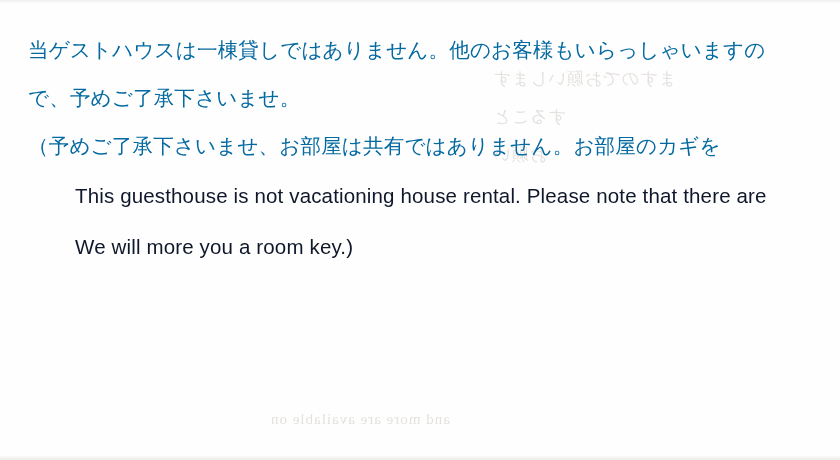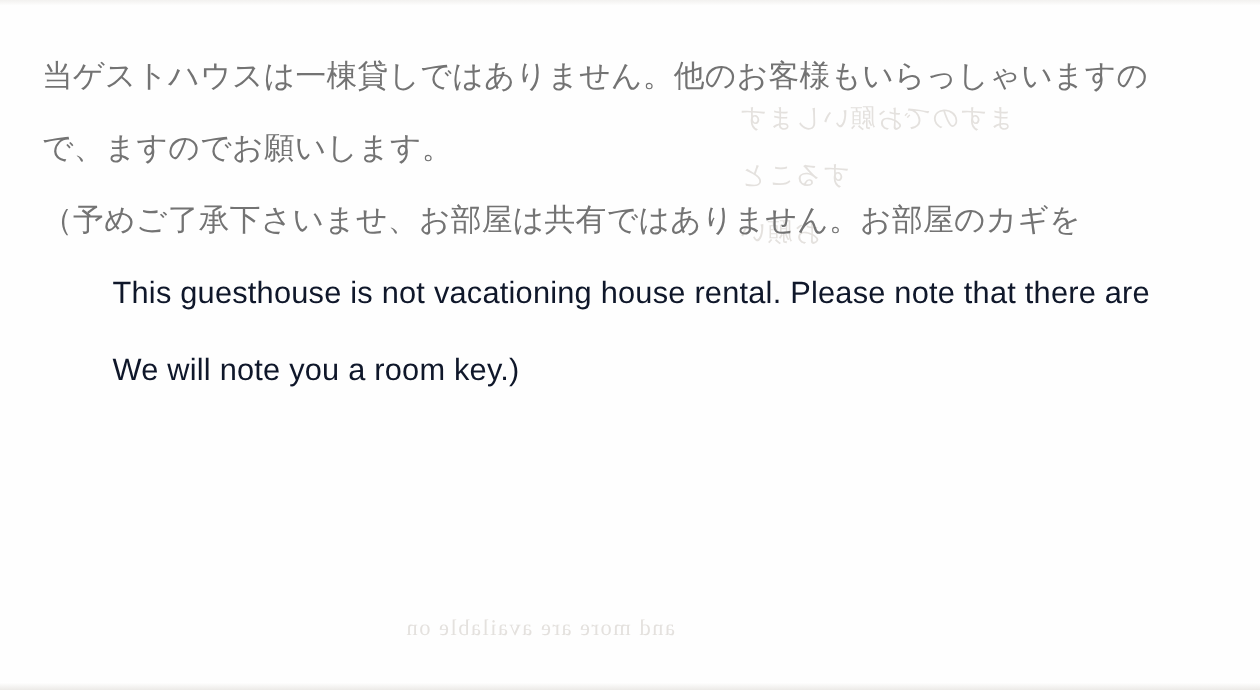--- a/index.html
+++ b/index.html
@@ -50,21 +50,21 @@
   }
   .line {
     color: #1a1a1a;
     white-space: pre;
   }
   .jp {
     font-family: "DejaVu Sans", sans-serif;
     font-size: 20.5px;
     line-height: 48px;
     letter-spacing: 0.2px;
-    color: #737373;
+    color: #0369a1;
   }
   .en {
     font-family: Liberation Sans, sans-serif;
     font-size: 20.5px;
     line-height: 51px;
     letter-spacing: 0.15px;
     color: #0f172a;
     margin-left: 47px;
   }
   .scan-edge-top {
@@ -87,20 +87,20 @@
 
   <div class="scan-edge-top"></div>
 
   <div class="bleed-through">ますのでお願いします
 すること
 お願い</div>
   <div class="bleed-through lower">and more are available on</div>
 
   <div class="content">
     <div class="line jp">当ゲストハウスは一棟貸しではありません。他のお客様もいらっしゃいますの</div>
-    <div class="line jp">で、ますのでお願いします。</div>
+    <div class="line jp">で、予めご了承下さいませ。</div>
     <div class="line jp">（予めご了承下さいませ、お部屋は共有ではありません。お部屋のカギを</div>
     <div class="line en">This guesthouse is not vacationing house rental. Please note that there are</div>
-    <div class="line en">We will note you a room key.)</div>
+    <div class="line en">We will more you a room key.)</div>
   </div>
 
   <div class="scan-edge-bottom"></div>
 </div>
 
 </body></html>

